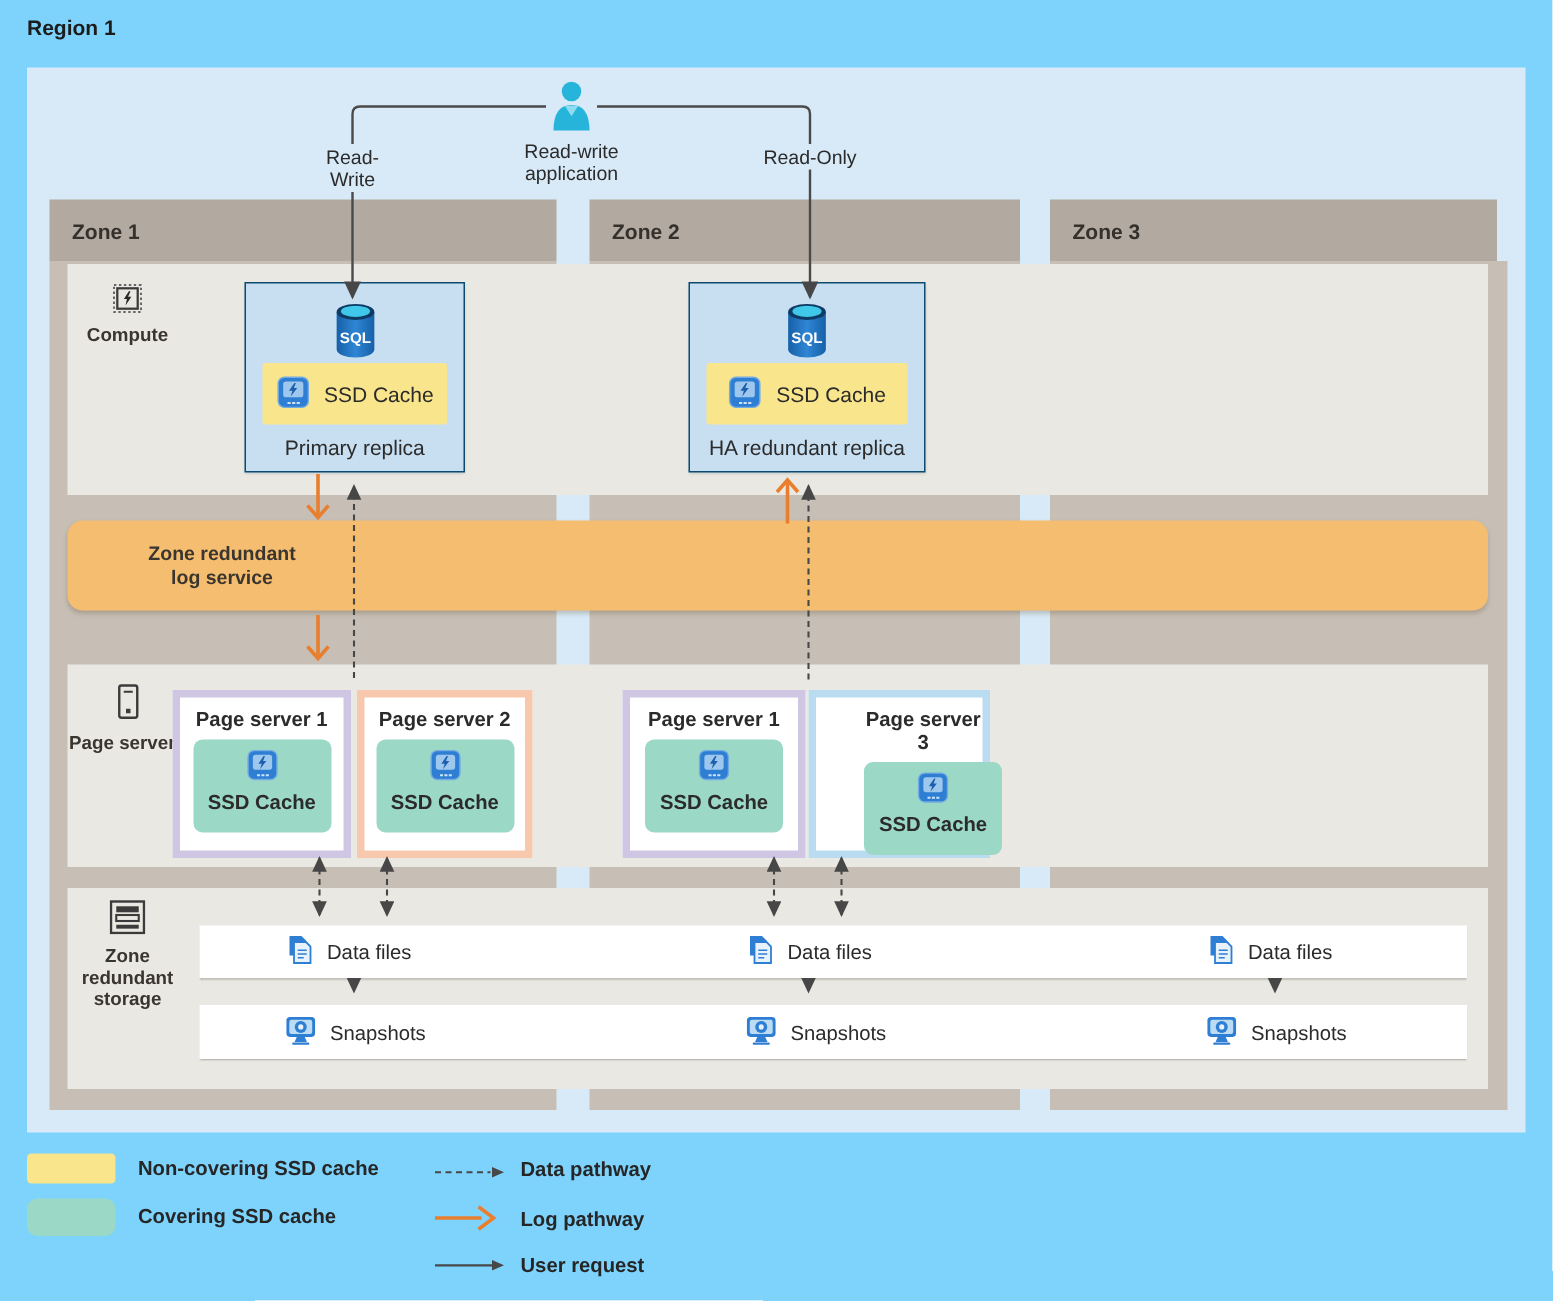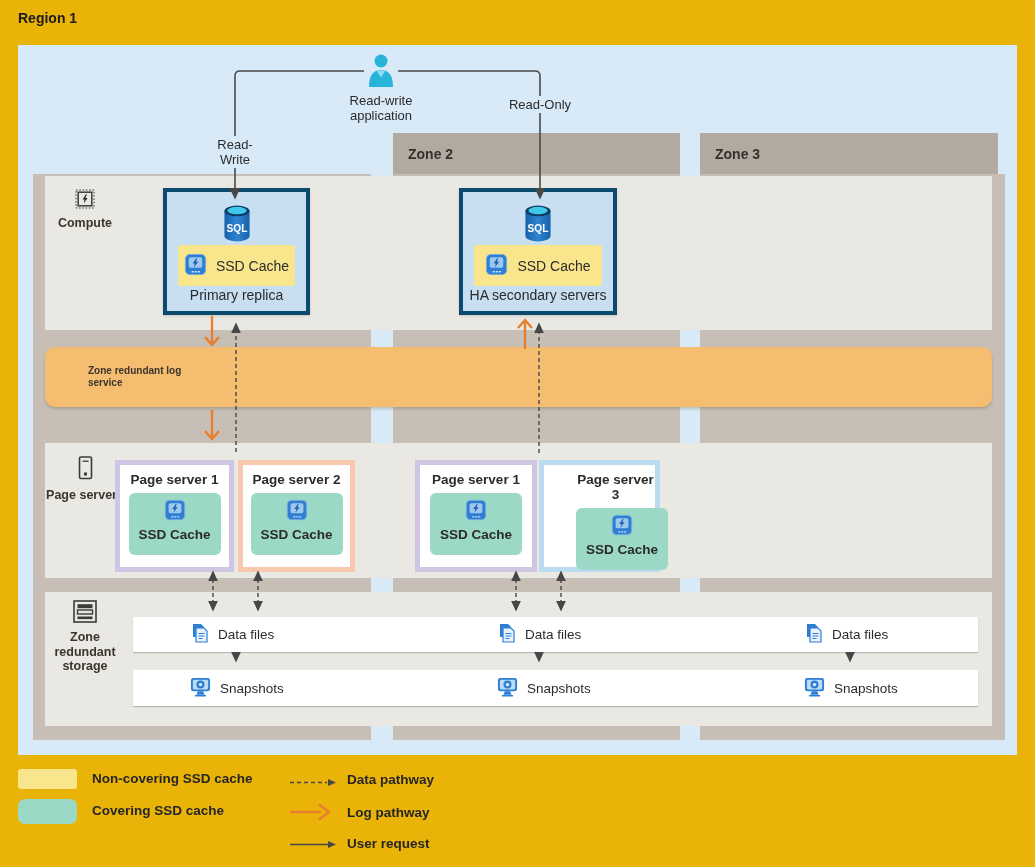--- a/index.html
+++ b/index.html
@@ -1,40 +1,40 @@
 <!DOCTYPE html>
 <html><head>
 <meta charset="utf-8">
 <style>
   html,body{margin:0;padding:0;background:#fff;}
-  .canvas{position:relative;width:1035px;height:867px;background:#eab308;
+  .canvas{position:relative;width:1035px;height:867px;background:#7dd3fc;
     font-family:"Liberation Sans",sans-serif;color:#2e2c29;overflow:hidden;}
   .abs{position:absolute;box-sizing:border-box;}
 
   .region-label{left:18px;top:10px;font-size:14px;font-weight:bold;color:#1c1c1c;z-index:6;}
   .region-box{left:18px;top:45px;width:999px;height:710px;background:#d8eaf7;z-index:0;}
 
   .zone-header{top:133px;height:41px;background:#b2a9a0;z-index:1;display:flex;align-items:center;}
   .zone-header span{margin-left:15px;font-size:14px;font-weight:bold;color:#34302b;}
   .zone-body{top:174px;height:566px;background:#c7bfb6;z-index:1;}
 
   .band{left:45px;width:947px;z-index:2;background:#eae8e3;}
   .band.compute{top:176px;height:154px;}
   .band.page{top:443px;height:135px;}
   .band.storage{top:592px;height:134px;}
   .band.log{top:347px;height:60px;background:#f5bd70;border-radius:10px;
     box-shadow:0 2px 3px rgba(90,70,40,.25);display:flex;align-items:center;}
-  .log-text{margin-left:43px;width:120px;font-size:10px;font-weight:bold;color:#3a352e;
-    text-align:left;line-height:1.2;}
+  .log-text{margin-left:43px;width:120px;font-size:13px;font-weight:bold;color:#3a352e;
+    text-align:center;line-height:1.2;}
 
   .section-label{left:45px;width:80px;z-index:3;text-align:center;font-size:12.5px;
     font-weight:bold;color:#3a352e;line-height:1.18;}
   .section-label .ic{display:block;margin:0 auto 3px auto;}
 
-  .replica-box{top:188px;height:127px;background:#c8def1;border:4px solid #0c4a6e;z-index:3;
+  .replica-box{top:188px;height:127px;background:#c8def1;border:1px solid #0c4a6e;z-index:3;
     box-shadow:0 1px 2px rgba(80,90,100,.25);}
   .replica-box .sqlicon{position:absolute;top:12px;left:50%;transform:translateX(-50%);}
   .cache-box{position:absolute;top:53px;left:11px;right:11px;height:41px;background:#f9e58c;
     border-radius:2px;display:flex;align-items:center;justify-content:center;gap:9px;}
   .cache-box span{font-size:14px;color:#2b2b2b;}
   .replica-caption{position:absolute;bottom:8px;left:0;right:0;text-align:center;font-size:14px;color:#2b2b2b;}
 
   .ps-box{top:460px;height:112px;background:#ffffff;border:5px solid #cfc6e4;z-index:3;font-weight:bold;}
   .ps-box.peach{border-color:#f8c8ae;}
   .ps-box.blue{border-color:#badcf0;padding-left:32px;}
@@ -66,20 +66,23 @@
 <body>
 
 <div class="canvas">
 
   <div class="abs region-label">Region 1</div>
   <div class="abs region-box"></div>
 
   <div class="abs zone-body" style="left:33px;width:338px;"></div>
   <div class="abs zone-body" style="left:393px;width:287px;"></div>
   <div class="abs zone-body" style="left:700px;width:305px;"></div>
+  <div class="abs zone-header" style="left:33px;width:338px;">
+    <span>Zone 1</span>
+    </div>
   <div class="abs zone-header" style="left:393px;width:287px;text-align:center;">
     <span>Zone 2</span>
     </div>
   <div class="abs zone-header" style="left:700px;width:298px;">
     <span>Zone 3</span>
     </div>
 
   <div class="abs band compute"></div>
   <div class="abs band log">
     <div class="log-text">Zone redundant log service</div>
@@ -157,21 +160,21 @@
     <div class="cache-box">
       <span class="ic">
         <svg width="23" height="23" viewBox="0 0 24 24">
           <rect x="1.5" y="1.5" width="21" height="21" rx="4.5" fill="#2e7fd4" stroke="#74abe2" stroke-width="1"></rect>
           <rect x="5" y="4.5" width="14" height="11" rx="2" fill="#9ec7ee"></rect>
           <path d="M12.8,5.5 L9,11 H11.4 L10.2,15 L14.8,9 H12.4 L13.8,5.5 Z" fill="#1d5fae"></path>
           <path d="M8,19.5 h2.2 M11.2,19.5 h2.2 M14.4,19.5 h2.2" stroke="#cfe3f7" stroke-width="1.5"></path>
         </svg></span>
       <span>SSD Cache</span>
     </div>
-    <div class="replica-caption">HA secondary servers</div>
+    <div class="replica-caption">HA redundant replica</div>
   </div>
 
   <div class="abs ps-box" style="left:115px;width:119px;">
     <div class="ps-title">Page server 1</div>
     <div class="ps-green">
       <span class="ic">
         <svg width="22" height="22" viewBox="0 0 24 24">
           <rect x="1.5" y="1.5" width="21" height="21" rx="4.5" fill="#2e7fd4" stroke="#74abe2" stroke-width="1"></rect>
           <rect x="5" y="4.5" width="14" height="11" rx="2" fill="#9ec7ee"></rect>
           <path d="M12.8,5.5 L9,11 H11.4 L10.2,15 L14.8,9 H12.4 L13.8,5.5 Z" fill="#1d5fae"></path>
@@ -321,21 +324,21 @@
     </g>
   </svg>
 
   <span class="abs person">
     <svg width="30" height="34" viewBox="0 0 30 34">
       <circle cx="15" cy="7" r="6.5" fill="#27b4da"></circle>
       <path d="M3,33 Q3,16 15,16 Q27,16 27,33 Z" fill="#27b4da"></path>
       <path d="M10.5,16.5 L19.5,16.5 L15,23.5 Z" fill="#8edcef"></path>
     </svg></span>
   <div class="abs app-label">Read-write application</div>
-  <div class="abs conn-label" style="left:200px;top:96px;width:70px;margin-top:40px;">Read-Write</div>
+  <div class="abs conn-label" style="left:200px;top:96px;width:70px;">Read-Write</div>
   <div class="abs conn-label" style="left:505px;top:96px;width:70px;">Read-Only</div>
 
   <div class="abs legend-swatch yellow"></div>
   <div class="abs legend-label" style="left:92px;top:771px;">Non-covering SSD cache</div>
   <div class="abs legend-swatch green"></div>
   <div class="abs legend-label" style="left:92px;top:803px;">Covering SSD cache</div>
 
   <span class="abs" style="left:288px;top:775px;">
     <svg width="52" height="13" viewBox="0 0 52 13">
       <line x1="2" y1="6.5" x2="39" y2="6.5" stroke="#474747" stroke-width="1.4" stroke-dasharray="4 3"></line>

